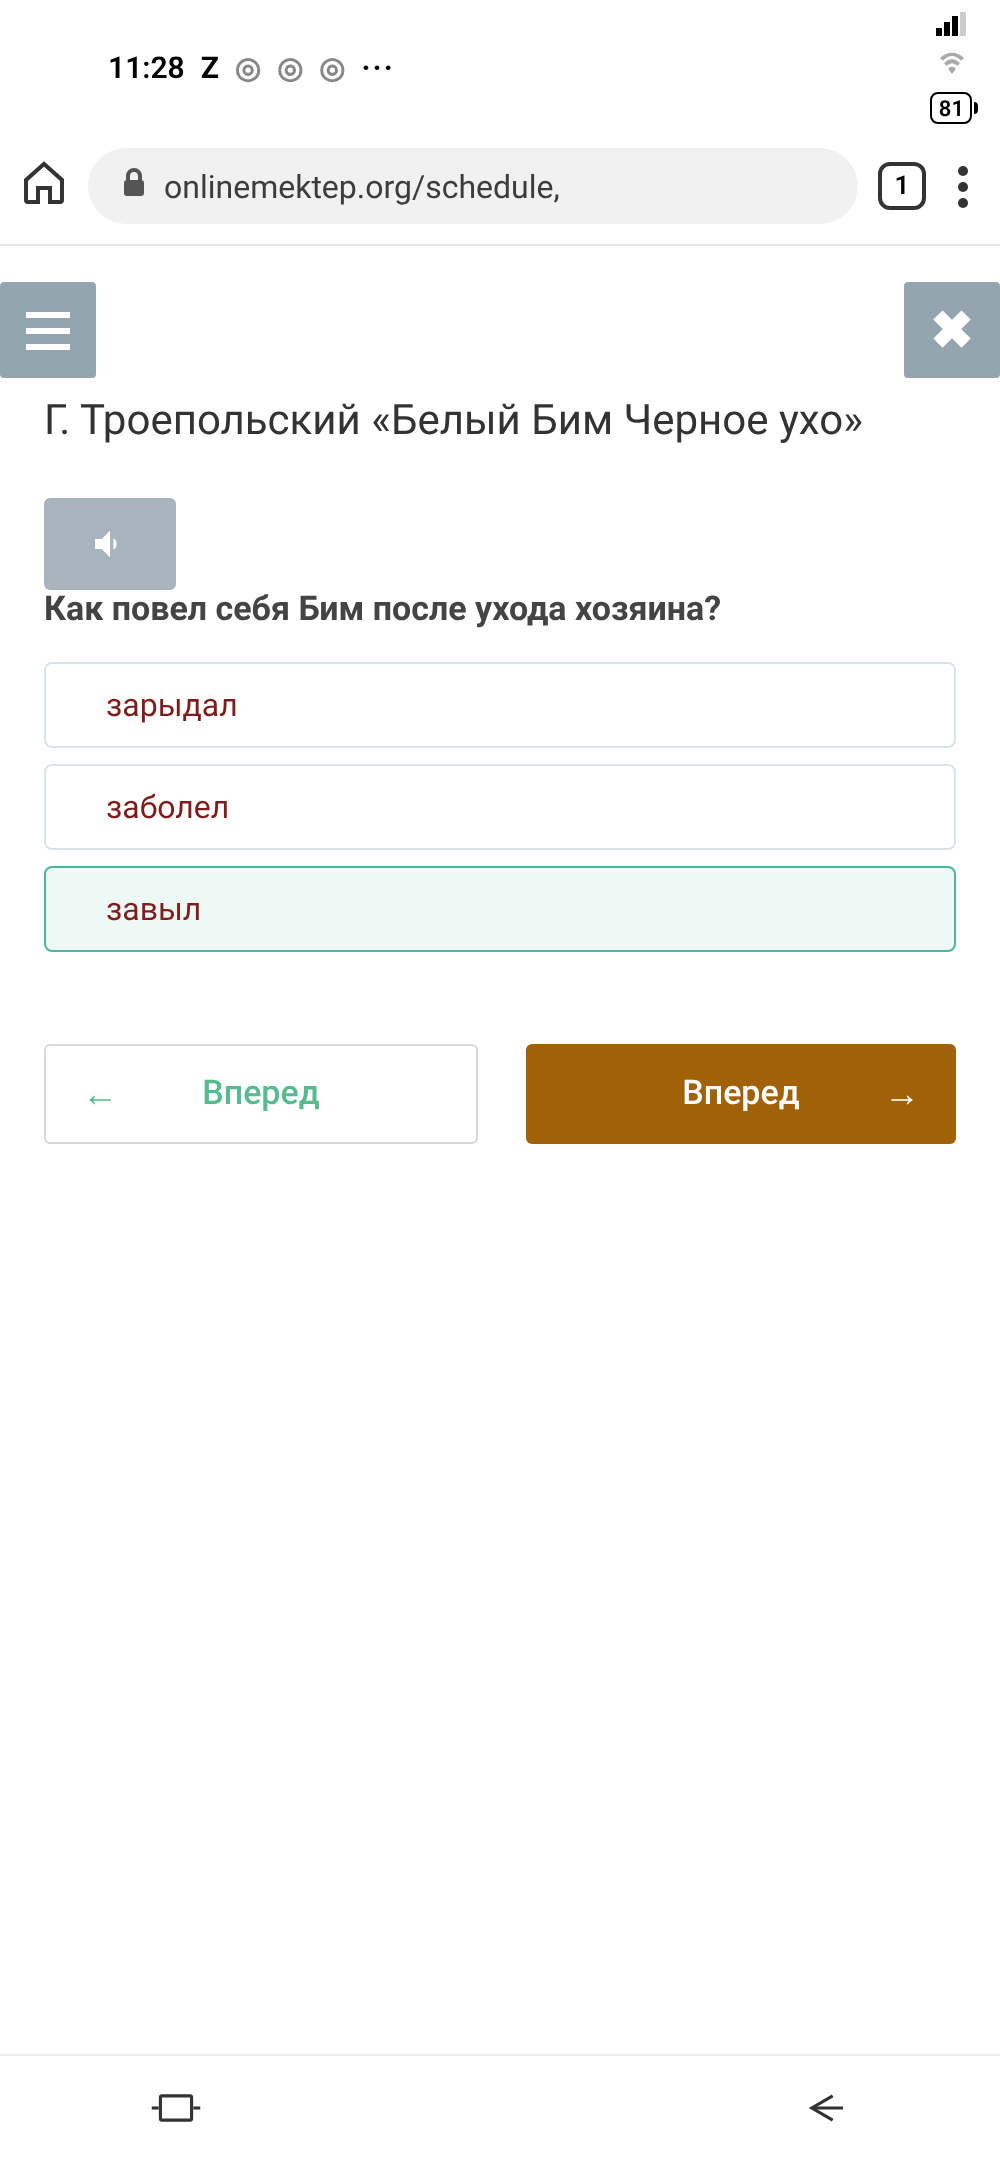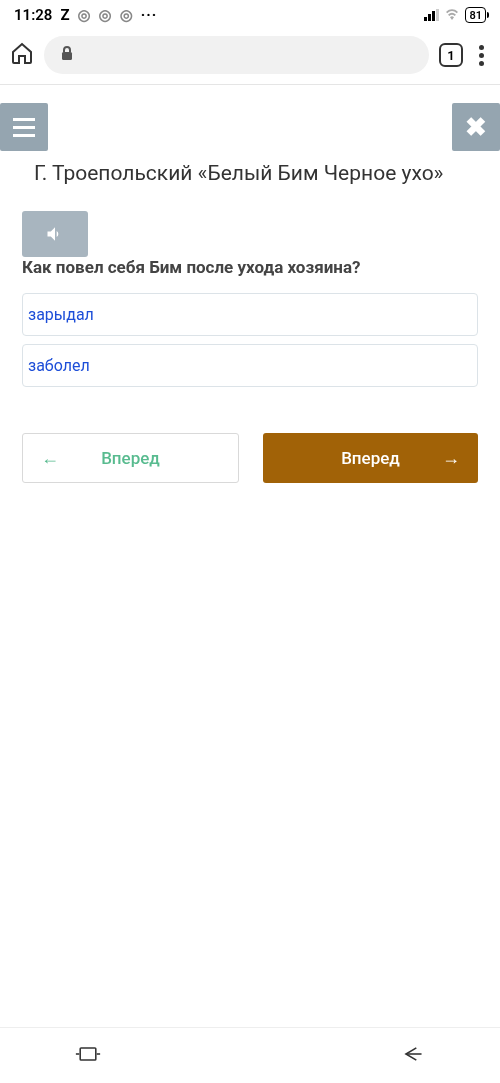--- a/index.html
+++ b/index.html
@@ -13,23 +13,23 @@
     }
     .status-bar {
       display: flex;
       justify-content: space-between;
       align-items: center;
       padding: 6px 14px 4px;
       font-size: 15px;
       font-weight: 600;
       color: #000;
     }
-    .status-left { display: flex; align-items: center; gap: 8px; }
+    .status-left { display: flex; align-items: center; gap: 8px; margin-left: 40px; }
     .status-left .dots { letter-spacing: 1px; font-weight: bold; }
-    .status-right { display: flex; align-items: center; gap: 5px; }
+    .status-right { display: flex; align-items: center; gap: 5px; flex-direction: column; }
     .signal-bars {
       display: inline-flex; align-items: flex-end; gap: 1px; height: 12px;
     }
     .signal-bars span {
       width: 3px; background: #000;
     }
     .signal-bars span:nth-child(1){height:4px;}
     .signal-bars span:nth-child(2){height:7px;}
     .signal-bars span:nth-child(3){height:10px;}
     .signal-bars span:nth-child(4){height:12px; background:#ccc;}
@@ -75,35 +75,34 @@
     }
     .hamburger-btn { position: absolute; left: 0; top: 18px; }
     .close-btn { position: absolute; right: 0; top: 18px; }
     .hamburger-lines { display:flex; flex-direction:column; gap:5px; }
     .hamburger-lines span { width:22px; height:3px; background:#fff; }
     .close-x { font-size: 26px; font-weight: bold; }
     .page-body { padding: 56px 22px 0; }
     .title {
       font-size: 21px; color: #333; line-height: 1.35;
       font-weight: 400;
-      margin-left: 12px;
     }
     .audio-btn {
       margin-top: 24px;
       width: 66px; height: 46px; background: #a8b5bf;
       border-radius: 3px;
       display: flex; align-items: center; justify-content: center;
     }
     .question {
       font-size: 17px; font-weight: 700; color: #444;
     }
     .options { margin-top: 16px; display: flex; flex-direction: column; gap: 8px; }
     .option {
       border: 1px solid #dce3e8; border-radius: 4px;
-      padding: 11px 5px; font-size: 16px; color: #1d4ed8;
+      padding: 11px 30px; font-size: 16px; color: #7f1d1d;
       background: #fff;
     }
     .option.selected {
       border-color: #4bb89b;
       background: #eef9f5;
     }
     .nav-row {
       margin-top: 46px;
       display: flex; justify-content: space-between; gap: 24px;
     }
@@ -166,20 +165,21 @@
       <path d="M3 11l9-8 9 8v10a1 1 0 01-1 1h-5v-7h-6v7H4a1 1 0 01-1-1V11z"></path>
     </svg>
   </span>
   <div class="url-pill">
     <span>
       <svg width="14" height="16" viewBox="0 0 14 16" fill="#555">
         <rect x="2" y="7" width="10" height="8" rx="1.5"></rect>
         <path d="M4 7V5a3 3 0 016 0v2" fill="none" stroke="#555" stroke-width="2"></path>
       </svg>
     </span>
+    <span>onlinemektep.org/schedule,</span>
   </div>
   <div class="tabs-btn">
     <span>1</span>
   </div>
   <div class="menu-dots">
     <span></span>
       <span></span>
       <span></span>
   </div>
 </div>
@@ -203,20 +203,21 @@
       <svg width="22" height="20" viewBox="0 0 24 24" fill="#fff">
         <path d="M3 9v6h4l5 5V4L7 9H3zm13 3a4 4 0 00-2-3.5v7A4 4 0 0016 12z"></path>
       </svg>
     </div>
 
     <div class="question">Как повел себя Бим после ухода хозяина?</div>
 
     <div class="options">
       <div class="option">зарыдал</div>
       <div class="option">заболел</div>
+      <div class="option selected">завыл</div>
     </div>
 
     <div class="nav-row">
       <div class="nav-btn nav-back">
         <span class="arrow-l">←</span>
         <span>Вперед</span>
       </div>
       <div class="nav-btn nav-forward">
         <span>Вперед</span>
         <span class="arrow-r">→</span>

